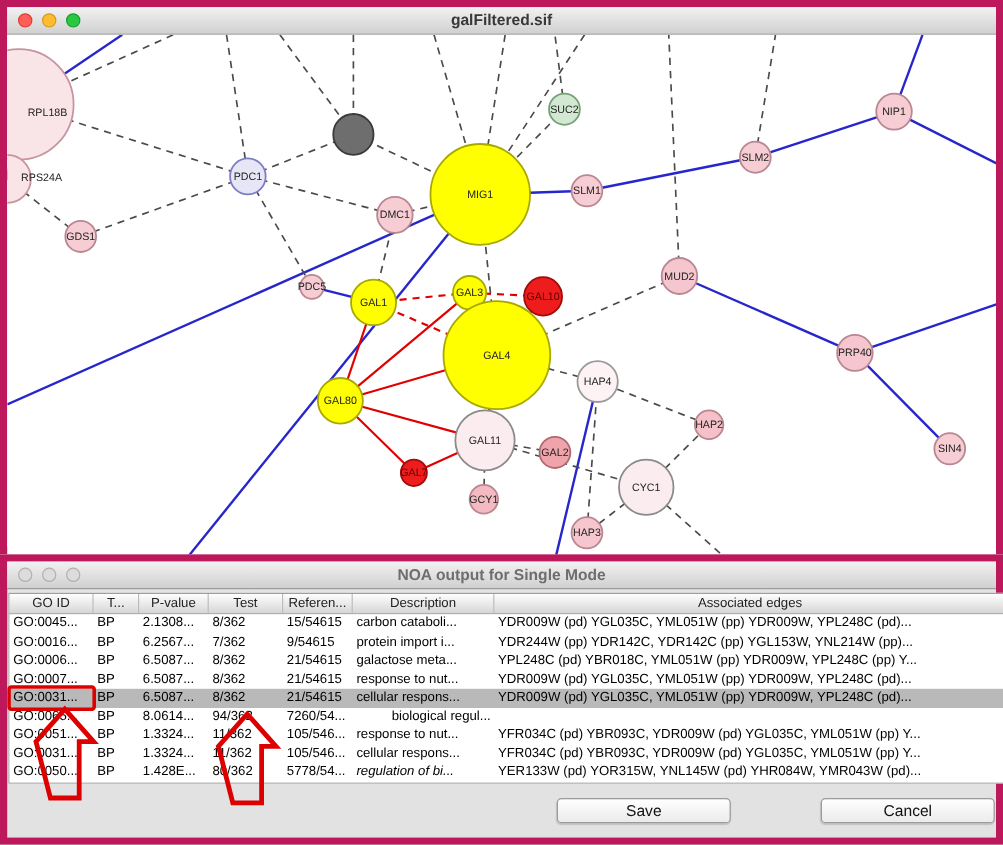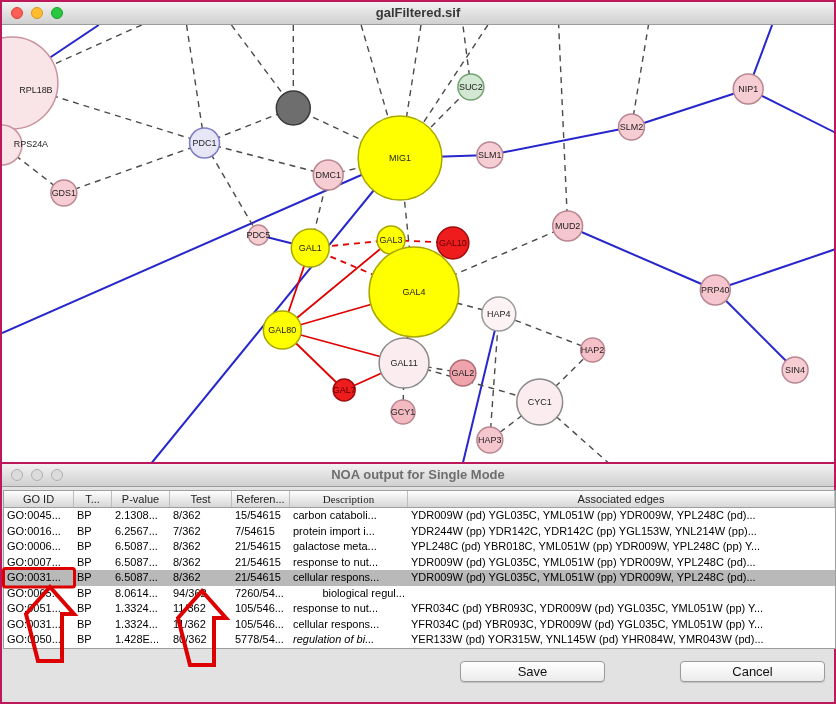--- a/index.html
+++ b/index.html
@@ -1,18 +1,18 @@
 <!DOCTYPE html>
 <html><head>
 <meta charset="utf-8">
 <style>
   html,body{margin:0;padding:0}
   body{width:836px;height:704px;font-family:"Liberation Sans",sans-serif;background:#fff}
   .screen{position:relative;width:836px;height:704px;overflow:hidden;background:#e8e8e8}
-  .window{position:absolute;left:0;width:836px;box-sizing:border-box;border:2px solid #be185d;background:#e4e4e4}
+  .window{position:absolute;left:0;width:836px;box-sizing:border-box;border:6px solid #be185d;background:#e4e4e4}
   .graph-window{top:0;height:462px}
   .noa-window{top:462px;height:242px;background:#e2e2e2}
   .titlebar{position:relative;height:22px;background:linear-gradient(#f2f2f2,#d0d0d0);border-bottom:1px solid #9c9c9c}
   .titlebar .title{position:absolute;left:0;right:0;top:0;height:22px;line-height:22px;text-align:center;font-size:13px;font-weight:bold;color:#383838}
   .noa-window .titlebar .title{color:#6e6e6e}
   .traffic{position:absolute;left:9px;top:5px;display:flex;gap:8px;z-index:2}
   .light{width:12px;height:12px;border-radius:50%;box-sizing:border-box}
   .light.red{background:#ff5f57;border:1px solid #de3d36}
   .light.yellow{background:#febc2e;border:1px solid #d69a20}
   .light.green{background:#28c840;border:1px solid #1a9e2e}
@@ -229,39 +229,39 @@
       <div class="title">NOA output for Single Mode</div>
     </div>
 
     <div class="noa-table">
       <div class="t-header">
           <div class="cell" style="width: 70px; flex: 0 0 auto;">GO ID</div>
           <div class="cell" style="width: 38px; flex: 0 0 auto;">T...</div>
           <div class="cell" style="width: 58px; flex: 0 0 auto;">P-value</div>
           <div class="cell" style="width: 62px; flex: 0 0 auto;">Test</div>
           <div class="cell" style="width: 58px; flex: 0 0 auto;">Referen...</div>
-          <div class="cell" style="width: 118px; flex: 0 0 auto; font-family: Liberation Serif, serif;">Description</div>
+          <div class="cell" style="width: 118px; flex: 0 0 auto;">Description</div>
           <div class="cell" style="flex: 1 1 0%;">Associated edges</div>
         </div>
       <div>
           <div class="t-row">
             <div class="cell" style="width: 70px; flex: 0 0 auto;">GO:0045...</div>
             <div class="cell" style="width: 38px; flex: 0 0 auto;">BP</div>
             <div class="cell" style="width: 58px; flex: 0 0 auto;">2.1308...</div>
             <div class="cell" style="width: 62px; flex: 0 0 auto;">8/362</div>
             <div class="cell" style="width: 58px; flex: 0 0 auto;">15/54615</div>
             <div class="cell" style="width: 118px; flex: 0 0 auto;">carbon cataboli...</div>
             <div class="cell" style="flex: 1 1 0%;">YDR009W (pd) YGL035C, YML051W (pp) YDR009W, YPL248C (pd)...</div>
           </div>
           <div class="t-row">
             <div class="cell" style="width: 70px; flex: 0 0 auto;">GO:0016...</div>
             <div class="cell" style="width: 38px; flex: 0 0 auto;">BP</div>
             <div class="cell" style="width: 58px; flex: 0 0 auto;">6.2567...</div>
             <div class="cell" style="width: 62px; flex: 0 0 auto;">7/362</div>
-            <div class="cell" style="width: 58px; flex: 0 0 auto;">7/54615</div>
+            <div class="cell" style="width: 58px; flex: 0 0 auto;">9/54615</div>
             <div class="cell" style="width: 118px; flex: 0 0 auto;">protein import i...</div>
             <div class="cell" style="flex: 1 1 0%;">YDR244W (pp) YDR142C, YDR142C (pp) YGL153W, YNL214W (pp)...</div>
           </div>
           <div class="t-row">
             <div class="cell" style="width: 70px; flex: 0 0 auto;">GO:0006...</div>
             <div class="cell" style="width: 38px; flex: 0 0 auto;">BP</div>
             <div class="cell" style="width: 58px; flex: 0 0 auto;">6.5087...</div>
             <div class="cell" style="width: 62px; flex: 0 0 auto;">8/362</div>
             <div class="cell" style="width: 58px; flex: 0 0 auto;">21/54615</div>
             <div class="cell" style="width: 118px; flex: 0 0 auto;">galactose meta...</div>

